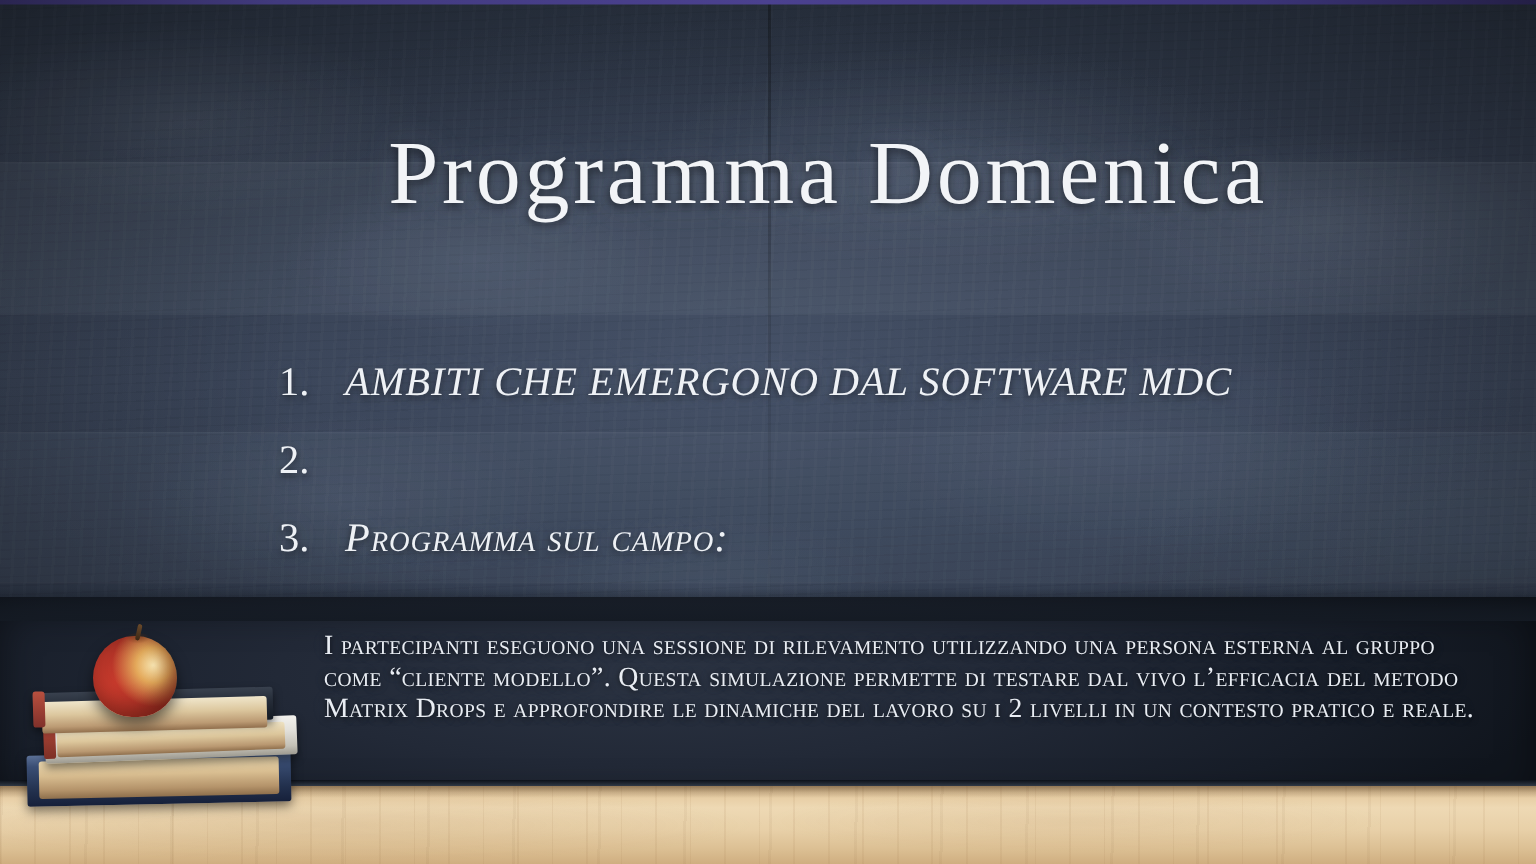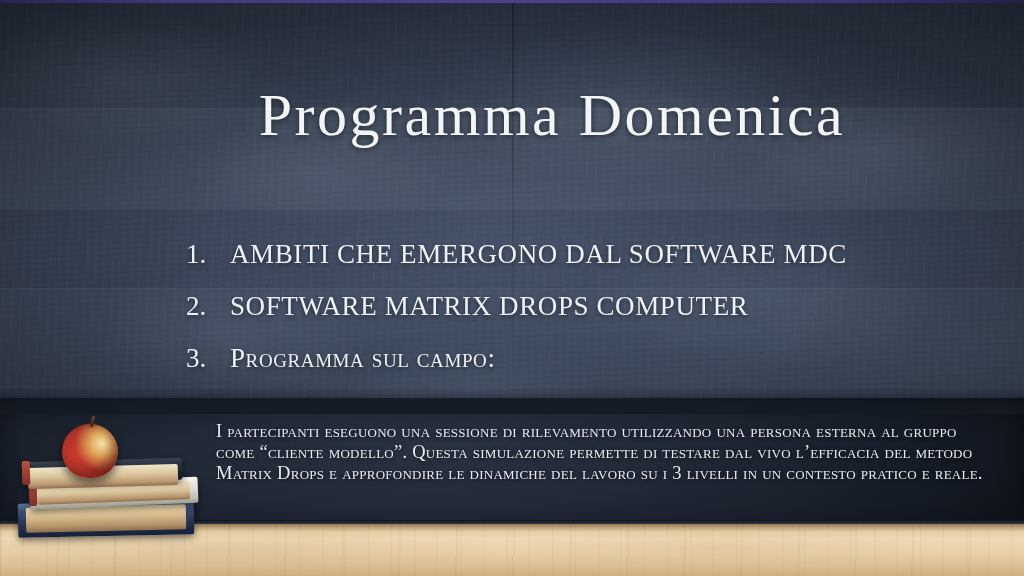--- a/index.html
+++ b/index.html
@@ -191,20 +191,21 @@
     color:#eef1f5;
     text-shadow:0 2px 5px rgba(0,0,0,.55), 0 0 16px rgba(180,198,226,.18);
   }
   .list-num{
     width:44px;flex:0 0 44px;
     font-size:27px;line-height:1.25;
   }
   .list-text{
     font-size:27px;line-height:1.25;letter-spacing:.6px;
     font-variant:small-caps;
+    font-style:italic;
   }
   .list-text.allcaps{text-transform:uppercase;}
 
   .paragraph{
     position:absolute;left:216px;top:421px;width:775px;z-index:25;
     font-size:18.5px;line-height:21px;letter-spacing:.25px;
     font-variant:small-caps;
     color:#e9edf3;
     text-shadow:0 1px 4px rgba(0,0,0,.75), 0 0 12px rgba(170,190,220,.16);
   }
@@ -255,23 +256,22 @@
 
   <div class="title">Programma Domenica</div>
 
   <div class="list">
     <div class="list-item">
       <span class="list-num">1.</span>
       <span class="list-text allcaps">Ambiti che emergono dal software MDC</span>
     </div>
     <div class="list-item">
       <span class="list-num">2.</span>
-      <span class="list-text allcaps">Software Matrix Drops Computer</span>
     </div>
     <div class="list-item">
       <span class="list-num">3.</span>
       <span class="list-text">Programma sul campo:</span>
     </div>
   </div>
 
-  <div class="paragraph">I partecipanti eseguono una sessione di rilevamento utilizzando una persona esterna al gruppo come “cliente modello”. Questa simulazione permette di testare dal vivo l’efficacia del metodo Matrix Drops e approfondire le dinamiche del lavoro su i  3 livelli  in un contesto pratico e reale.</div>
+  <div class="paragraph">I partecipanti eseguono una sessione di rilevamento utilizzando una persona esterna al gruppo come “cliente modello”. Questa simulazione permette di testare dal vivo l’efficacia del metodo Matrix Drops e approfondire le dinamiche del lavoro su i  2 livelli  in un contesto pratico e reale.</div>
 
 </div>
 
 </body></html>

